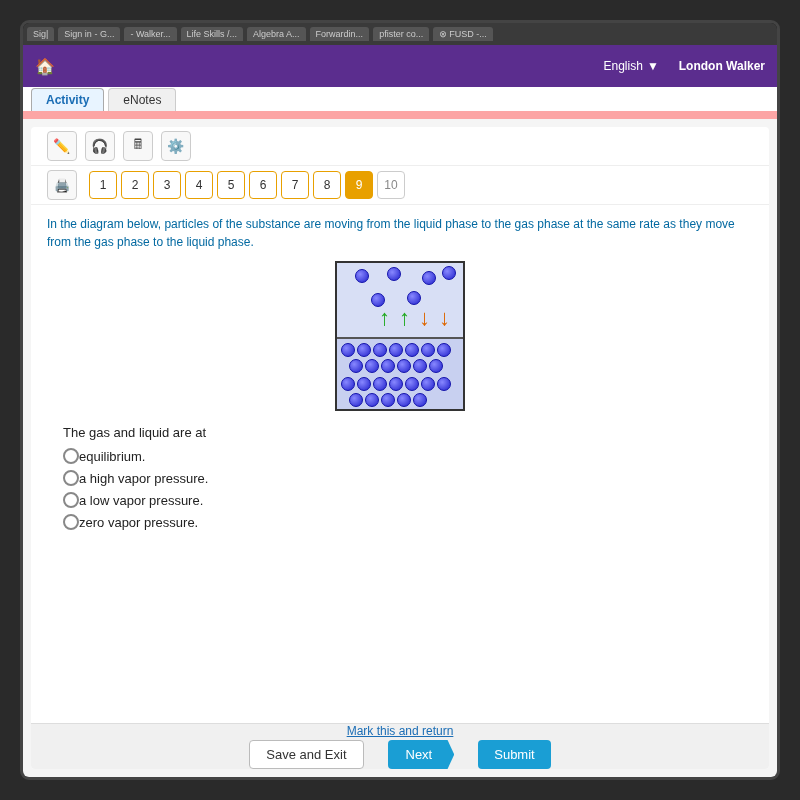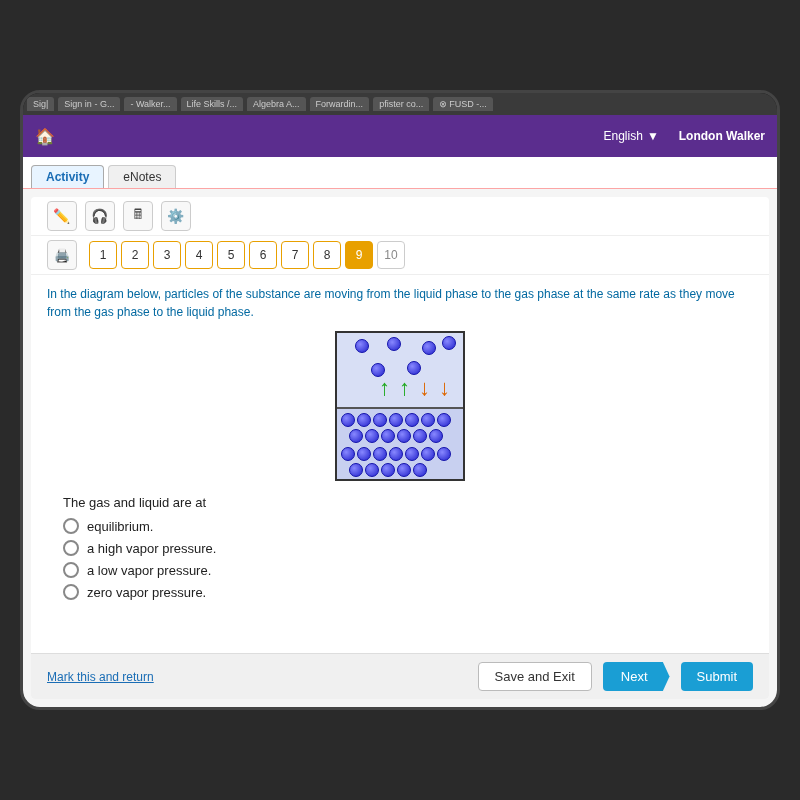--- a/index.html
+++ b/index.html
@@ -8,23 +8,23 @@
       height: 800px;
       background: #2a2a2a;
       font-family: Arial, sans-serif;
       overflow: hidden;
       display: flex;
       align-items: center;
       justify-content: center;
     }
     .device-frame {
       width: 760px;
-      height: 620px;
+      height: 760px;
       background: #1a1a1a;
-      border-radius: 20px;
+      border-radius: 9px;
       overflow: hidden;
       display: flex;
       flex-direction: column;
       border: 3px solid #444;
     }
     
     .browser-tabs {
       background: #3a3a3a;
       height: 22px;
       display: flex;
@@ -81,21 +81,21 @@
       font-size: 12px;
       font-weight: bold;
     }
     
     .nav-tabs {
       background: white;
       height: 32px;
       display: flex;
       align-items: flex-end;
       padding: 0 8px;
-      border-bottom: 1px solid #fca5a5;
+      border-bottom: 8px solid #fca5a5;
     }
     .nav-tab {
       padding: 4px 14px;
       font-size: 12px;
       border-radius: 4px 4px 0 0;
       cursor: pointer;
       border: 1px solid #ccc;
       border-bottom: none;
       background: #f0f0f0;
       color: #333;
@@ -275,21 +275,21 @@
       padding: 0 16px 8px 16px;
     }
     .answer-prompt {
       font-size: 13px;
       color: #222;
       margin-bottom: 8px;
     }
     .answer-option {
       display: flex;
       align-items: center;
-      gap: 8px;
+      gap: 0;
       margin-bottom: 6px;
       cursor: pointer;
     }
     .radio-circle {
       width: 16px;
       height: 16px;
       border-radius: 50%;
       border: 2px solid #888;
       background: white;
       flex-shrink: 0;
@@ -300,30 +300,31 @@
     }
     
     .bottom-bar {
       background: #f0f0f0;
       height: 46px;
       display: flex;
       align-items: center;
       padding: 0 16px;
       justify-content: space-between;
       border-top: 1px solid #ddd;
+      flex-direction: column;
     }
     .mark-link {
       font-size: 12px;
       color: #1a6db5;
       text-decoration: underline;
       cursor: pointer;
     }
     .bottom-buttons {
       display: flex;
-      gap: 11px;
+      gap: 24px;
     }
     .btn-save {
       padding: 6px 16px;
       background: white;
       border: 1px solid #bbb;
       border-radius: 4px;
       font-size: 13px;
       color: #333;
       cursor: pointer;
     }

